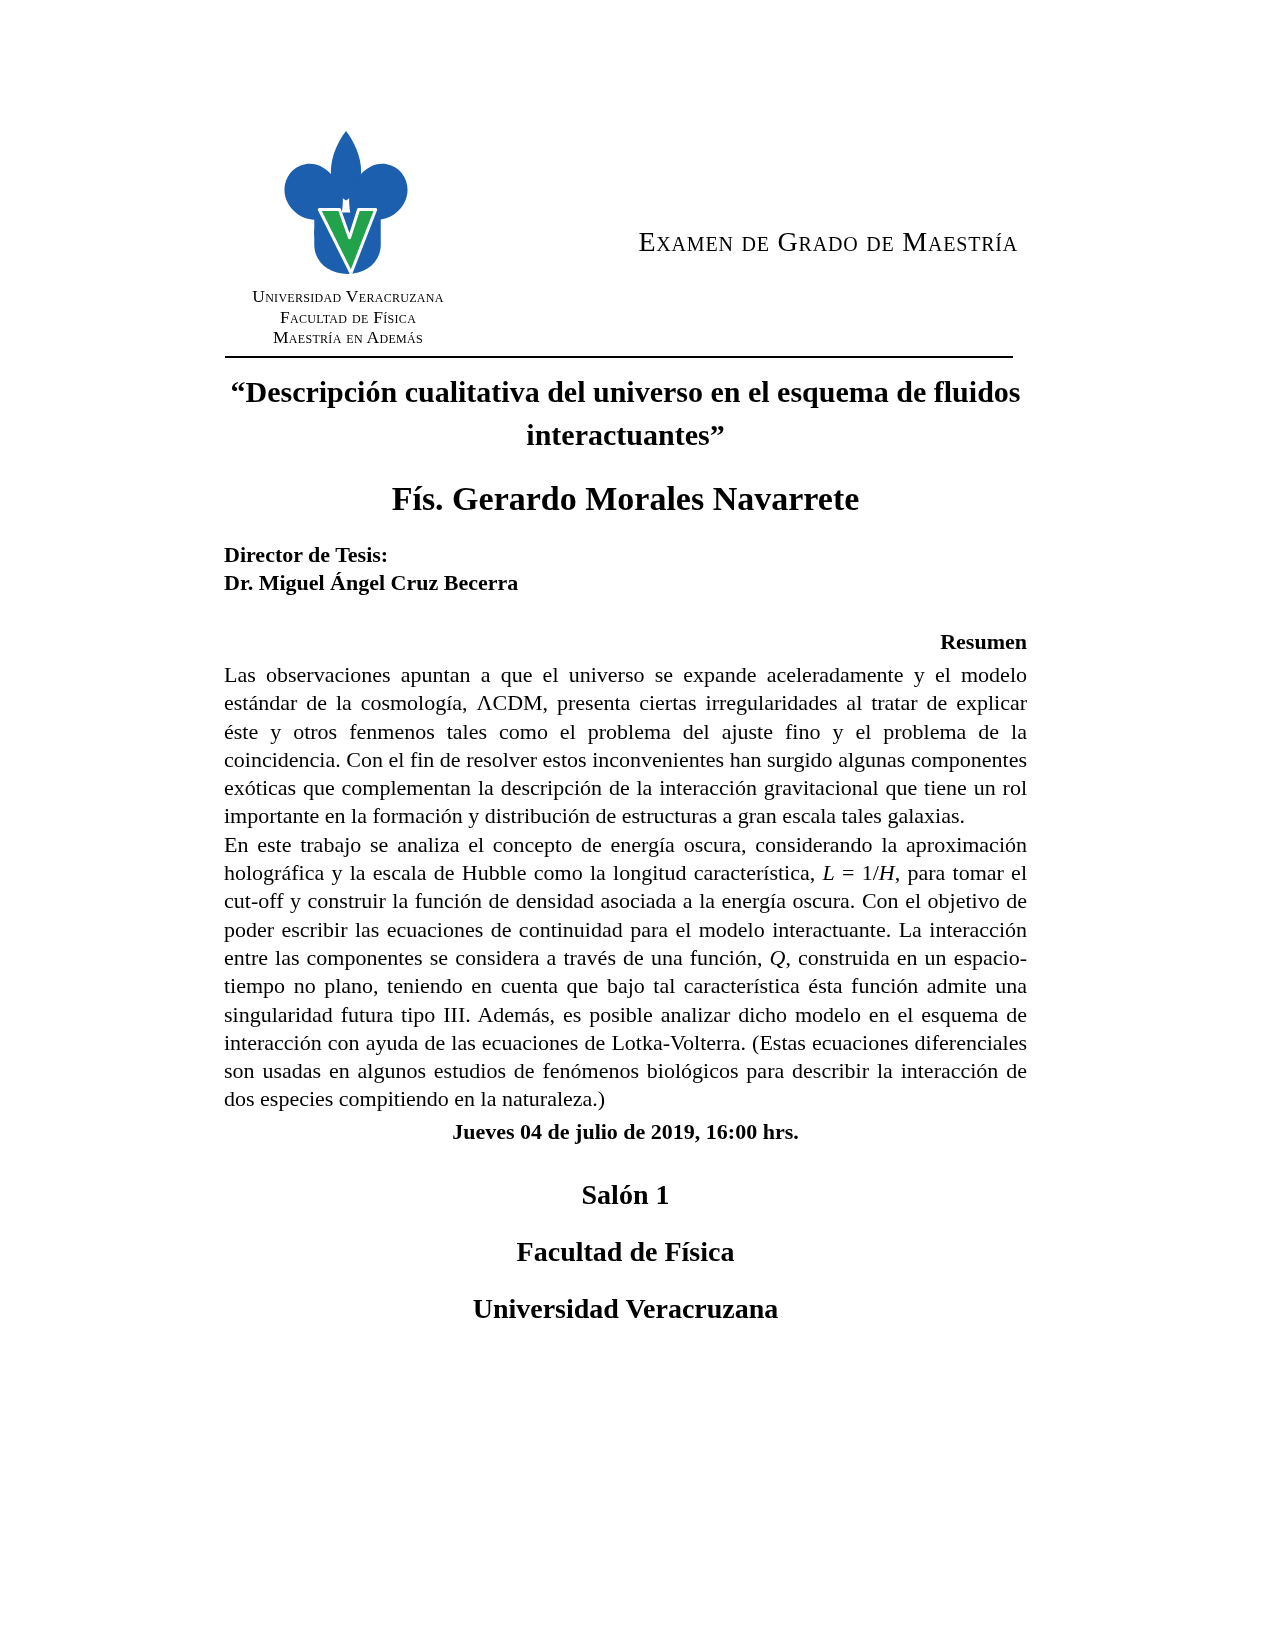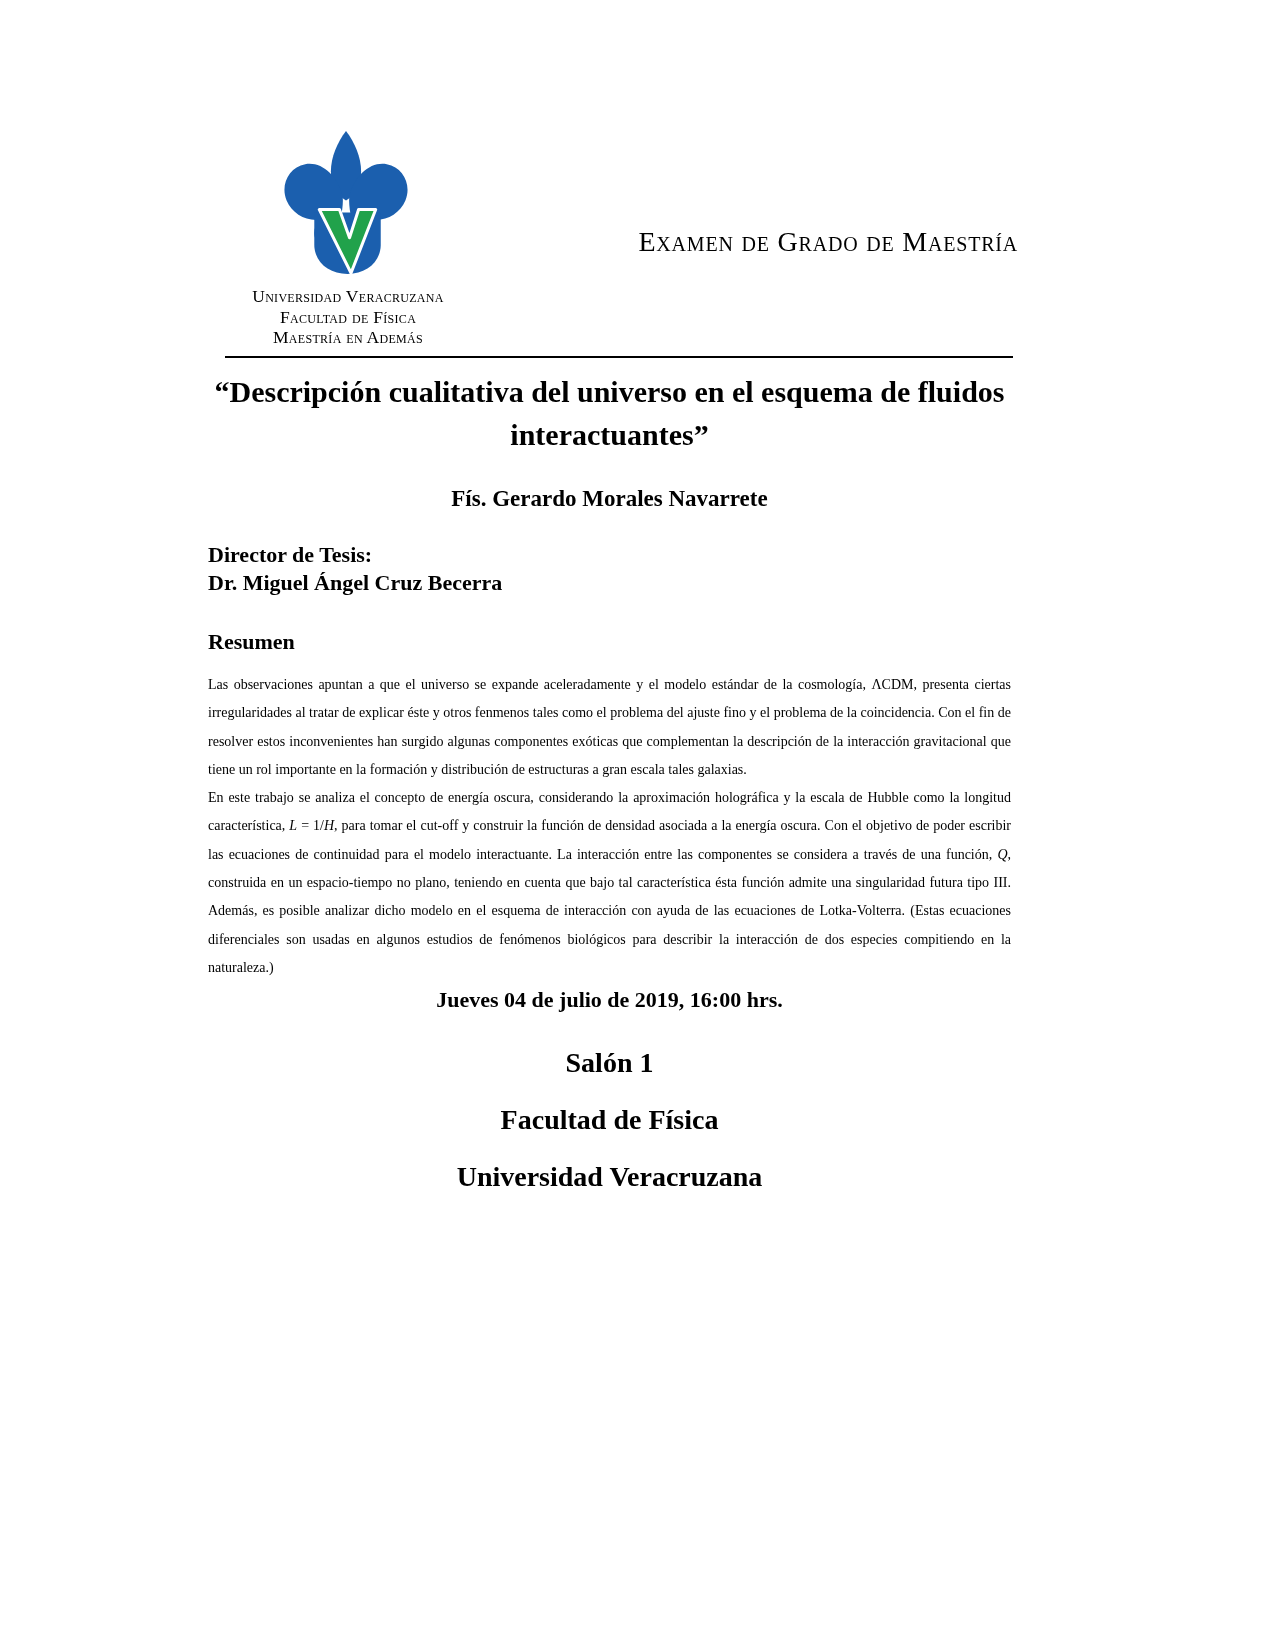--- a/index.html
+++ b/index.html
@@ -54,55 +54,55 @@
     left: 225px;
     top: 356px;
     width: 788px;
     height: 2px;
     background: #000000;
   }
 
   
   .main {
     position: absolute;
-    left: 208px;
+    left: 224px;
     top: 364px;
     width: 803px;
   }
   .thesis-title {
     margin: 6px 0 0 0;
     font-size: 30px;
     font-weight: bold;
     text-align: center;
     line-height: 43px;
   }
   .candidate {
     margin-top: 26px;
-    font-size: 23px;
+    font-size: 34px;
     font-weight: bold;
     text-align: center;
     line-height: 33px;
   }
   .advisor {
     margin-top: 26px;
     font-size: 22px;
     font-weight: bold;
     text-align: left;
     line-height: 28px;
   }
   .abstract-heading {
     margin-top: 32px;
     font-size: 22px;
     font-weight: bold;
-    text-align: left;
+    text-align: right;
     line-height: 26px;
   }
   .abstract {
-    margin-top: 16px;
-    font-size: 14px;
+    margin-top: 6px;
+    font-size: 22px;
     line-height: 28.3px;
     text-align: justify;
     hyphens: none;
   }
   .abstract p { margin: 0; }
 
   .event-datetime {
     margin-top: 4px;
     font-size: 22px;
     font-weight: bold;

